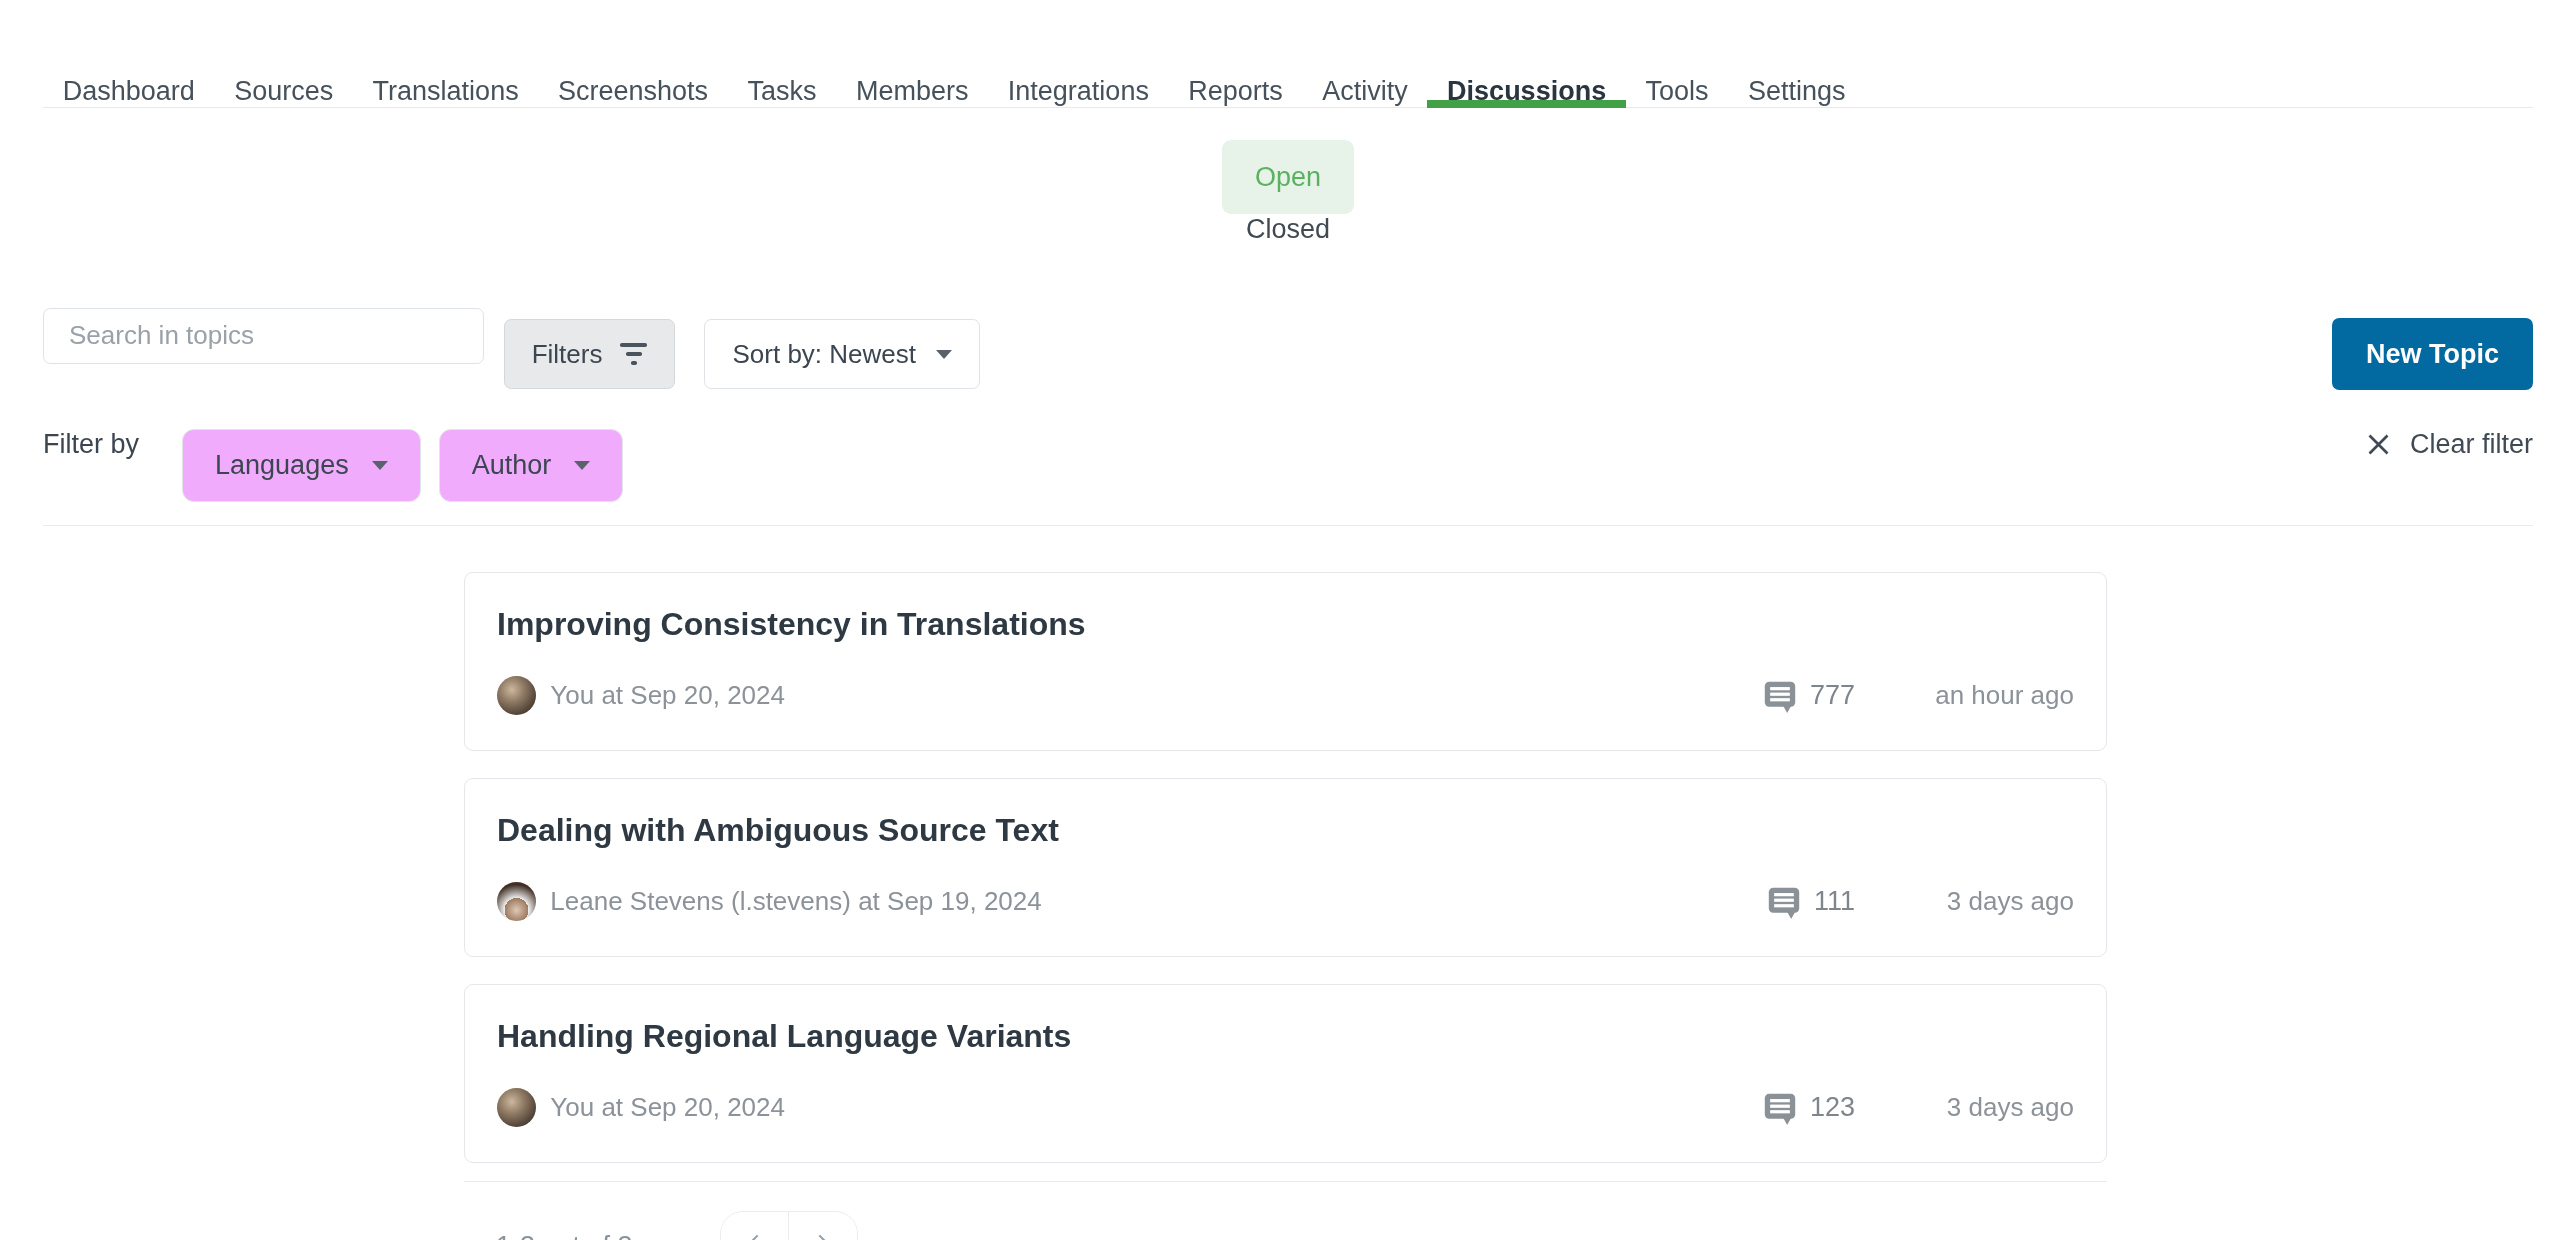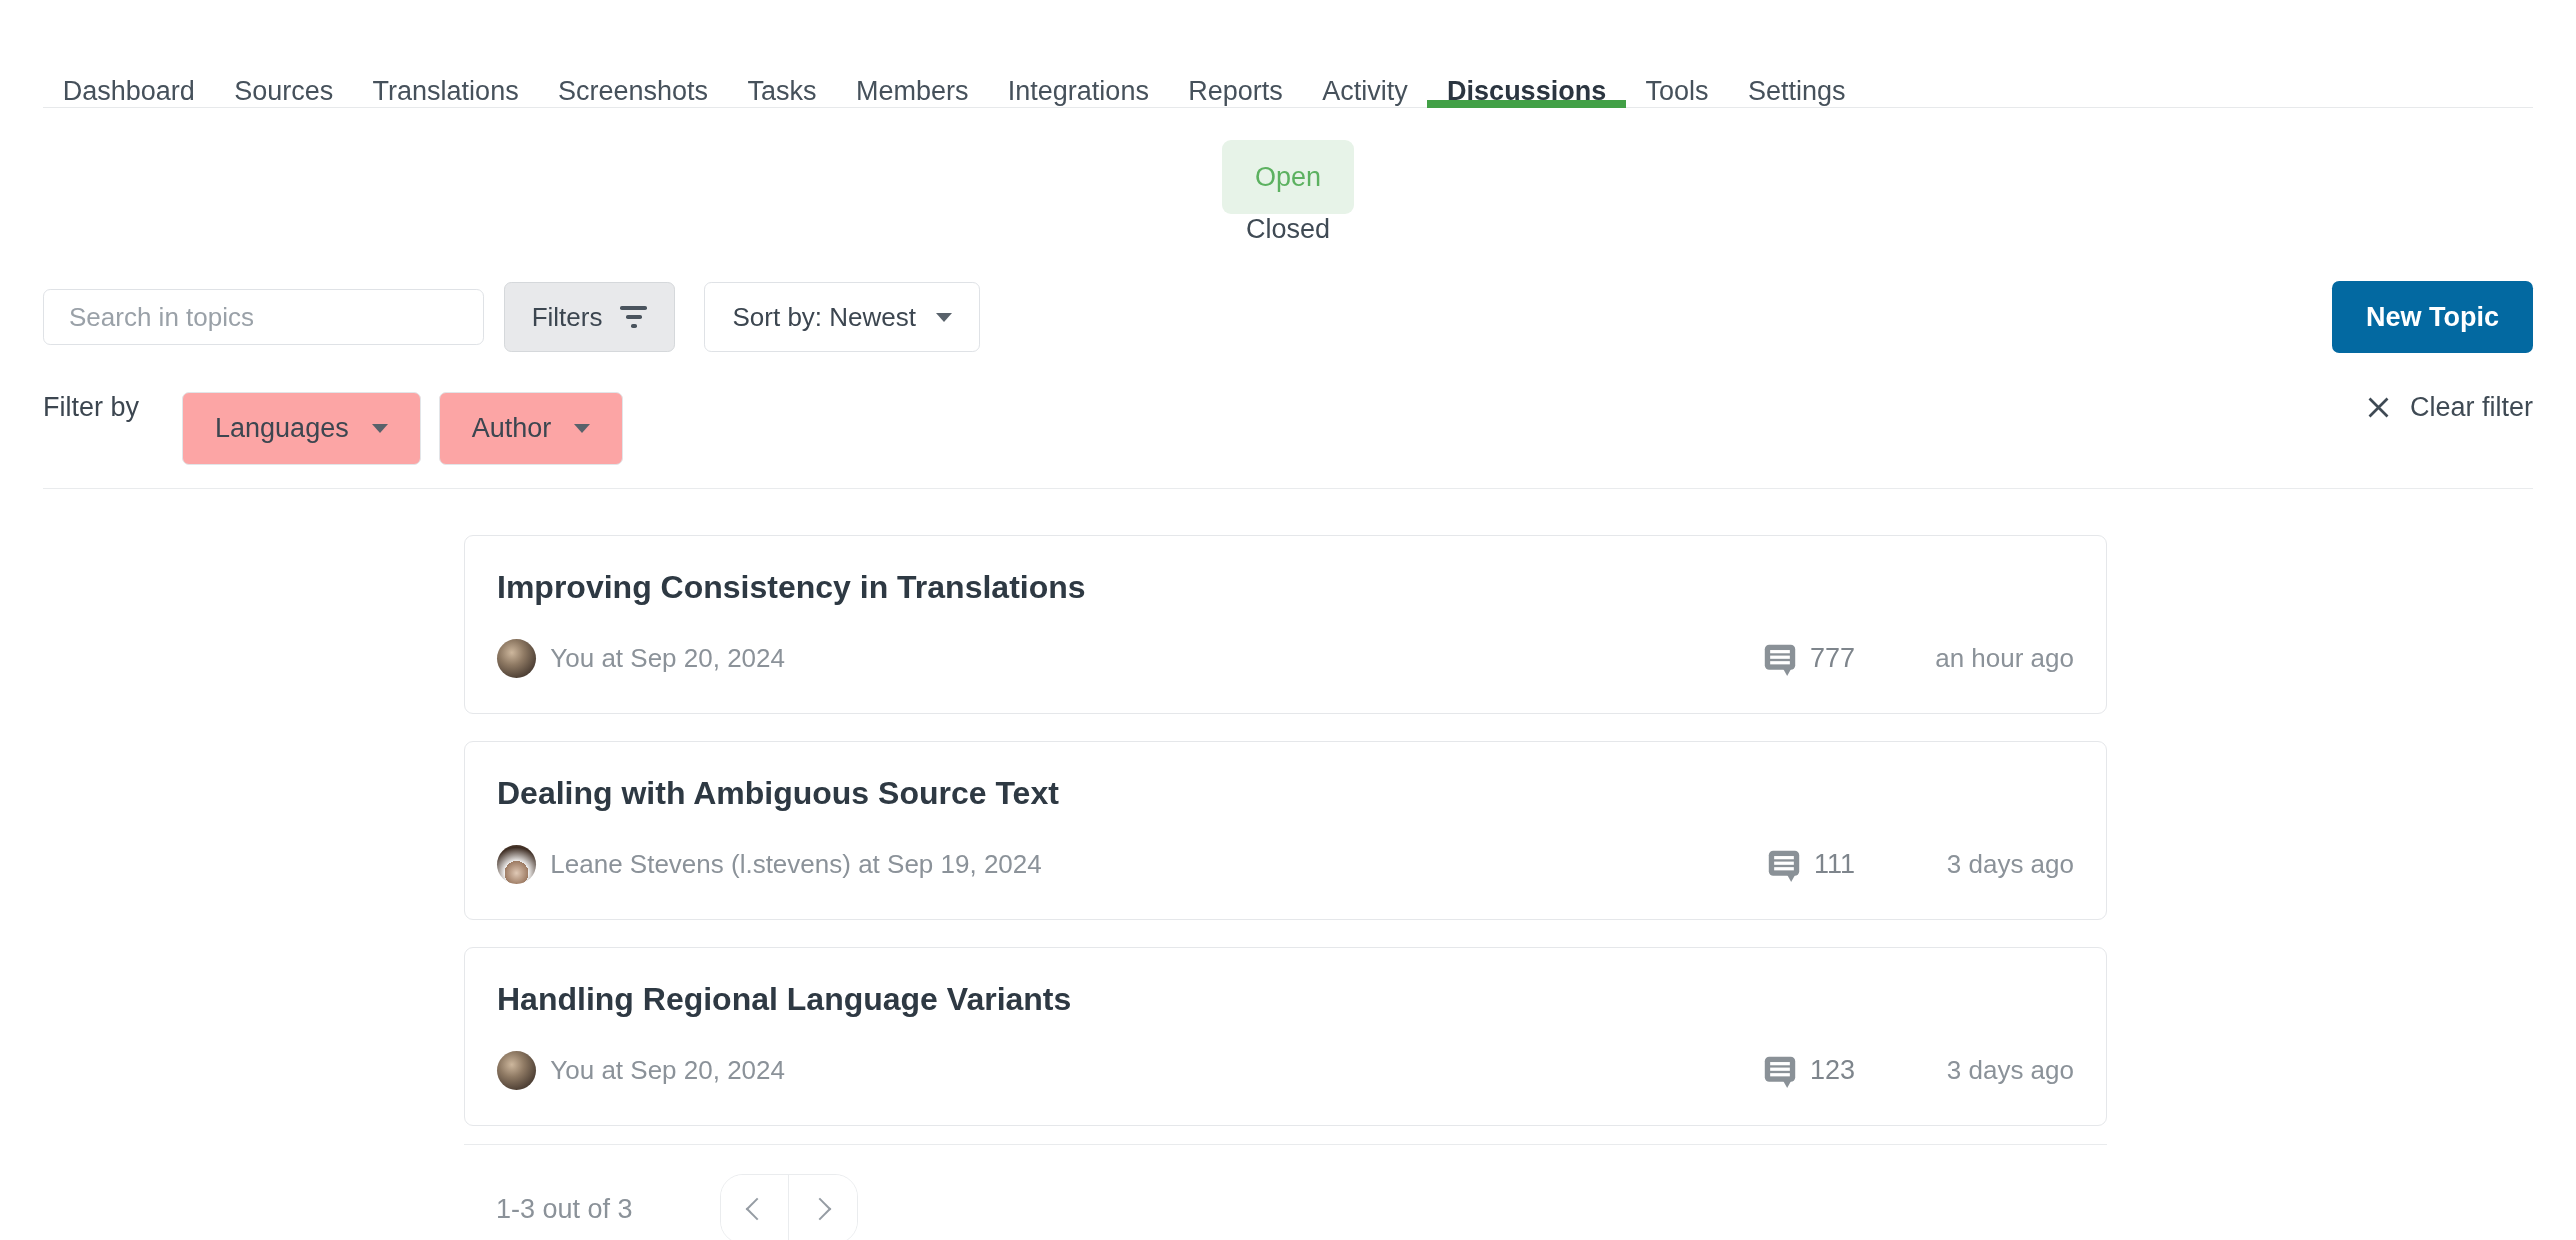--- a/index.html
+++ b/index.html
@@ -24,40 +24,40 @@
   .tab-closed { padding: 0 39px; color: #3f4a54; }
 
   
   .toolbar { margin: 36px 43px 0; display: flex; align-items: center; }
   .search-input { width: 441px; height: 56px; border: 0.9px solid #dfe2e6; border-radius: 7.2px;
                   padding: 0 25px; font-size: 26px; color: #3c4650; outline: none;
                   font-family: inherit; }
   .search-input::placeholder { color: #9aa1a8; }
   .btn { display: flex; align-items: center; justify-content: center; cursor: pointer;
          font-size: 26px; color: #3c4650; border-radius: 7.2px; background: #fff;
-         border: 0.9px solid #dfe2e6; font-family: inherit; }
+         border: 0.9px solid #dfe2e6; font-family: inherit; margin-top: 37px; }
   .btn-filters { margin-left: 19.7px; height: 70px; padding: 0 27px; gap: 18px;
                  background: #e8e9eb; border-color: #d5d8db; }
   .filter-lines { display: flex; flex-direction: column; align-items: center; gap: 5.4px; }
   .filter-lines i { display: block; height: 3.6px; border-radius: 1.8px; background: #4a545e; }
   .filter-lines i:nth-child(1) { width: 27px; }
   .filter-lines i:nth-child(2) { width: 16px; }
   .filter-lines i:nth-child(3) { width: 6.3px; }
   .btn-sort { margin-left: 29px; height: 70px; padding: 0 27px; gap: 19.7px; }
   .caret-down { width: 0; height: 0; border-left: 8px solid transparent;
                 border-right: 8px solid transparent; border-top: 9.8px solid #59626b; }
   .btn-new-topic { margin-left: auto; height: 72px; padding: 0 34px; background: #0369a1;
                    border: none; color: #ffffff; font-size: 27px; font-weight: 700; }
 
   
   .filterbar { margin: 39px 43px 0; display: flex; align-items: flex-start; }
   .filterbar-label { font-size: 27px; color: #3c4650; }
-  .dropdown { height: 73px; padding: 0 32px; border: 0.9px solid #e2e5e8; border-radius: 7px;
+  .dropdown { height: 73px; padding: 0 32px; border: 0.9px solid #e2e5e8; border-radius: 12px;
               display: flex; align-items: center; gap: 23px; font-size: 27px; color: #3c4650;
-              background: #fca5a5; cursor: pointer; font-family: inherit; }
+              background: #f0abfc; cursor: pointer; font-family: inherit; }
   .dd-languages { margin-left: 43px; }
   .dd-author { margin-left: 18px; }
   .clear-filter { margin-left: auto; display: flex; align-items: center; gap: 18px;
                   font-size: 27px; color: #3f4a54; cursor: pointer; background: none; border: none;
                   font-family: inherit; }
 
   .divider { margin: 23px 43px 0; border-top: 0.9px solid #e9ebed; }
 
   
   .list { margin: 46px 0 0 464px; width: 1643px; }

